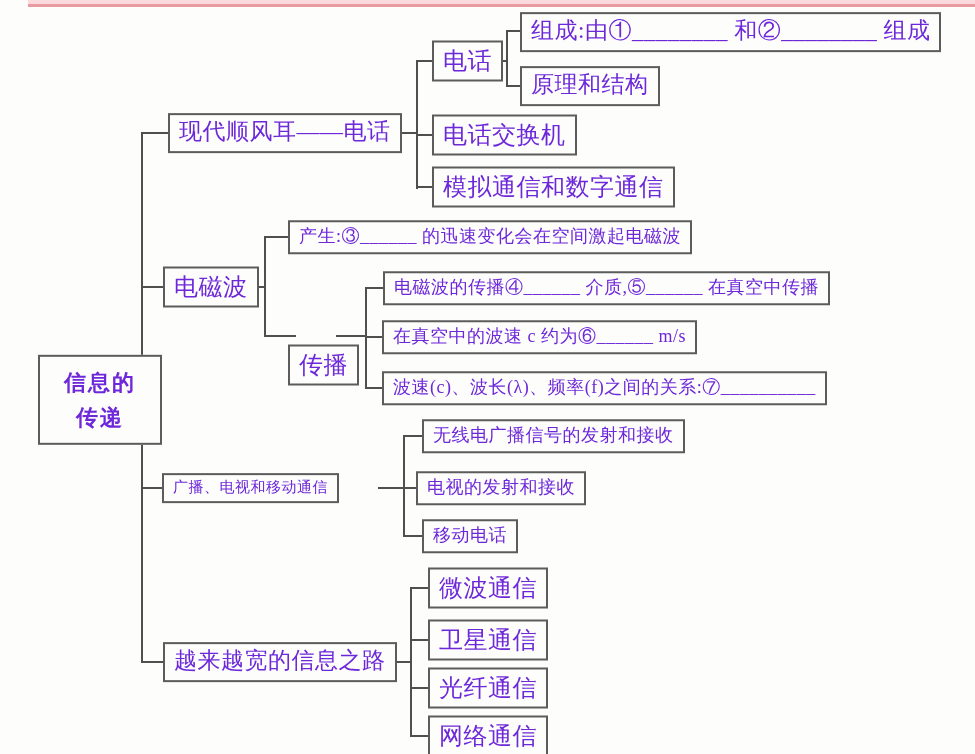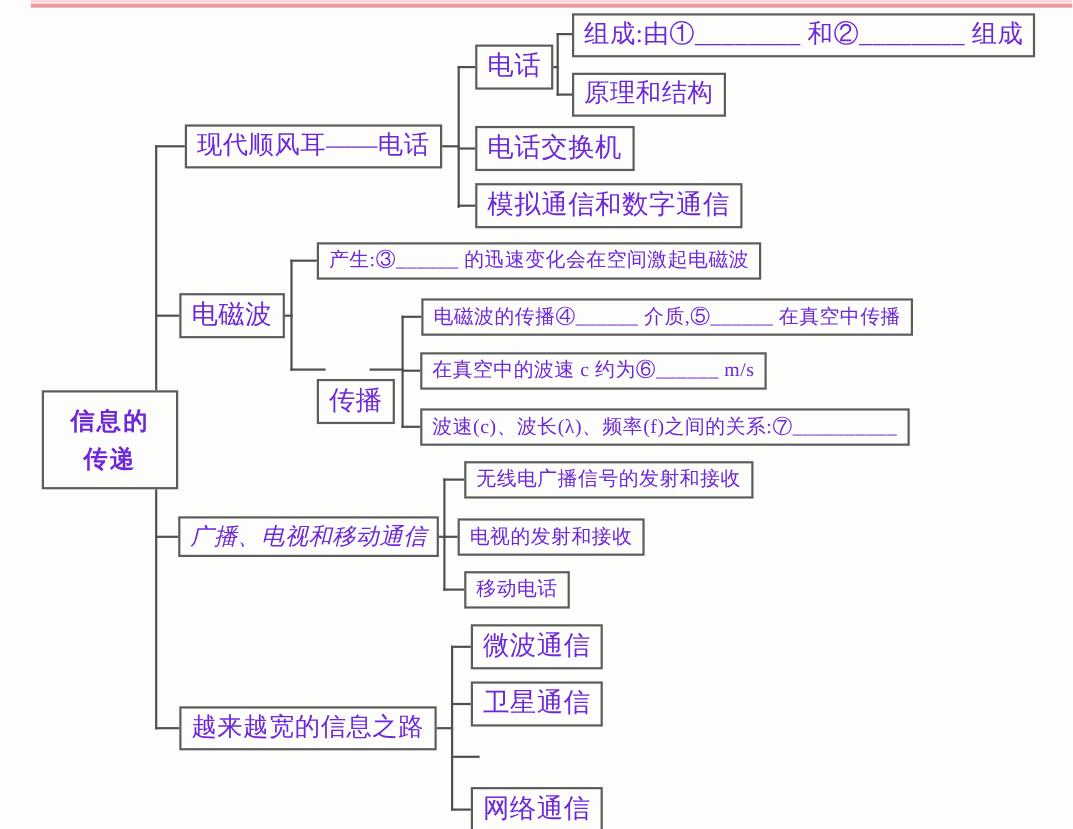--- a/index.html
+++ b/index.html
@@ -39,21 +39,21 @@
     color: #6d28d9;
     padding: 3px 9px 4px 9px;
     white-space: nowrap;
     z-index: 2;
     line-height: 1.25;
     letter-spacing: 0.5px;
   }
   .f24 { font-size: 24px; }
   .f23 { font-size: 23px; }
   .f22 { font-size: 18px; }
-  .f21 { font-size: 21px; font-style: italic; }
+  .f21 { font-size: 15px; }
   .root-node {
     text-align: center;
     font-weight: bold;
     font-size: 22px;
     padding: 8px 24px;
     line-height: 1.6;
     letter-spacing: 2px;
   }
 </style>
 </head>
@@ -126,15 +126,16 @@
   <div class="node f22" style="left:382px;top:337px;">在真空中的波速 c 约为⑥______ m/s</div>
 
   <div class="node f21" style="left:162px;top:488px;">广播、电视和移动通信</div>
   <div class="node f22" style="left:422px;top:436px;text-align:right;">无线电广播信号的发射和接收</div>
   <div class="node f22" style="left:416px;top:488px;">电视的发射和接收</div>
   <div class="node f22" style="left:422px;top:536px;">移动电话</div>
 
   <div class="node f23" style="left:163px;top:662px;">越来越宽的信息之路</div>
   <div class="node f24" style="left:428px;top:588px;">微波通信</div>
   <div class="node f24" style="left:428px;top:640px;">卫星通信</div>
+  <div class="node f24" style="left:428px;top:688px;">光纤通信</div>
   <div class="node f24" style="left:428px;top:736px;">网络通信</div>
 
 </div>
 
 </body></html>

